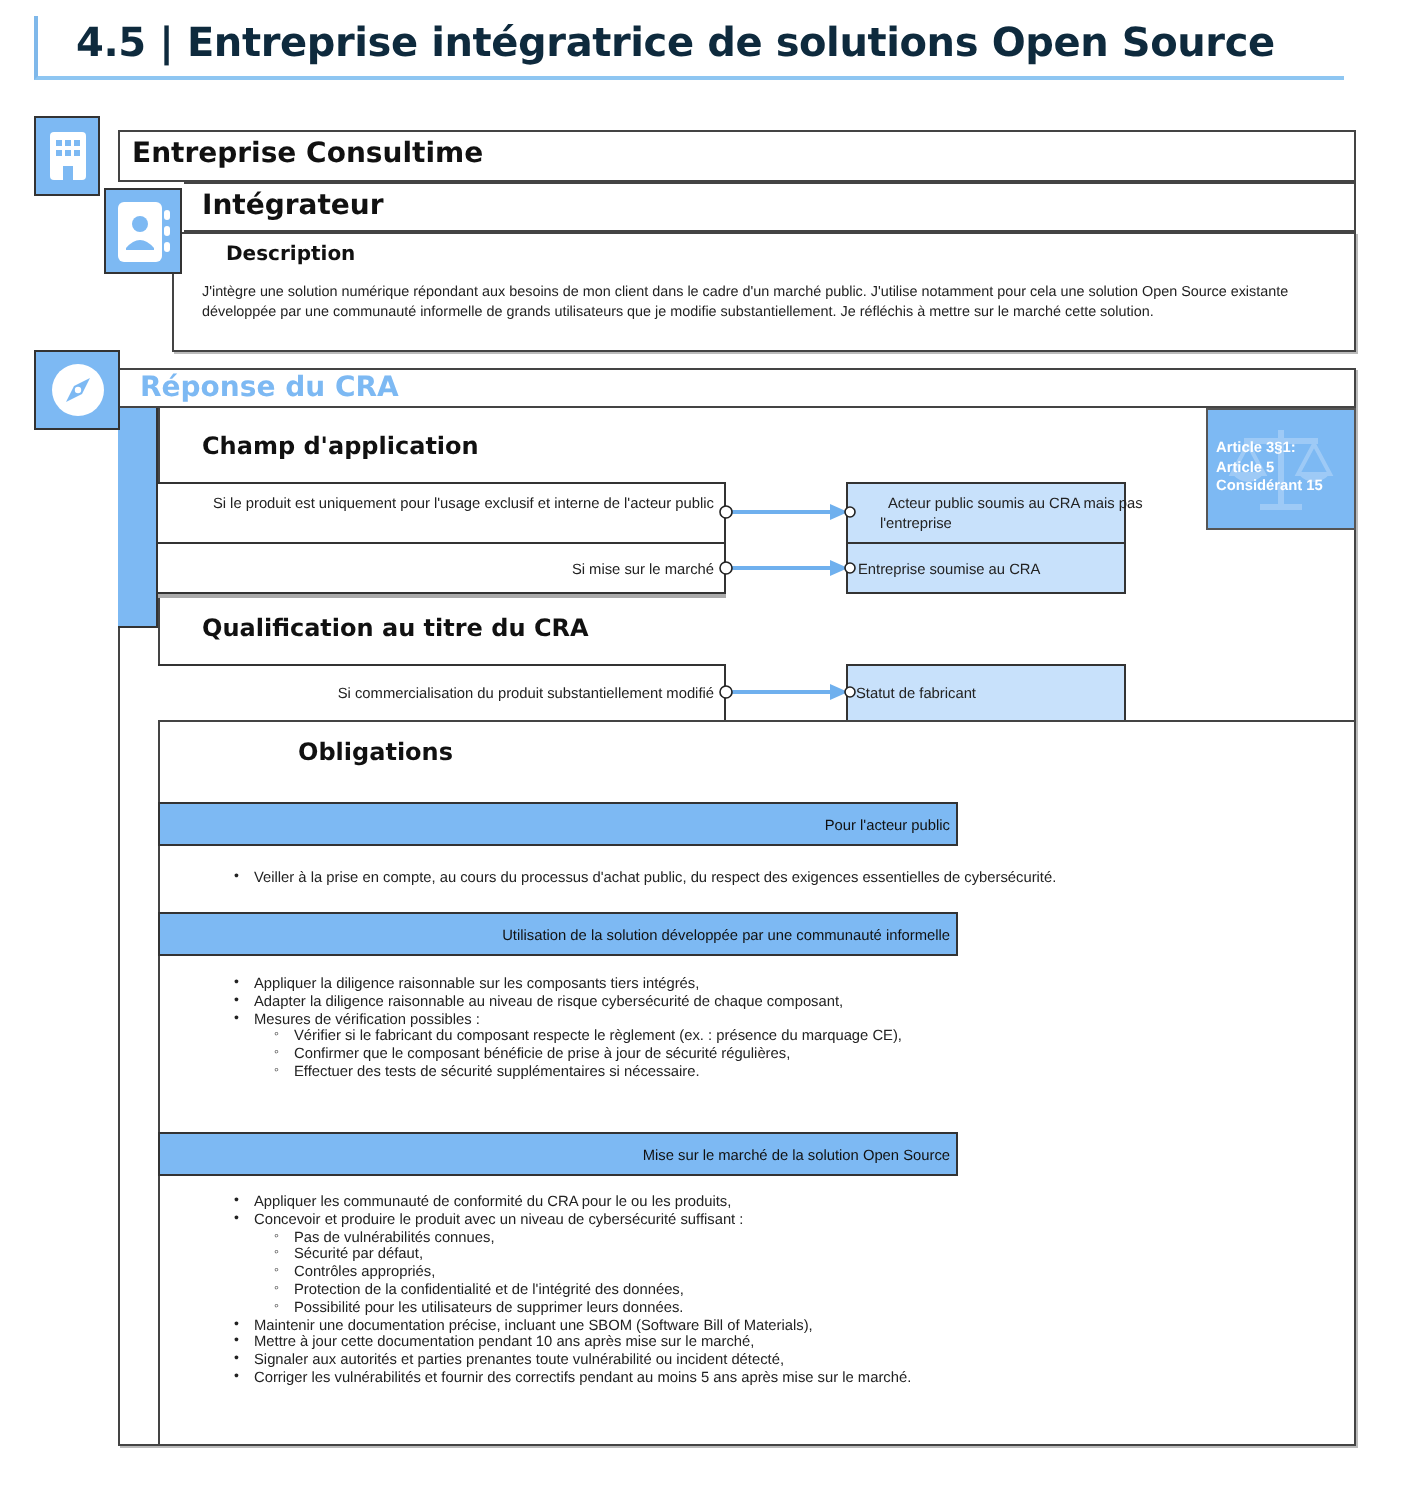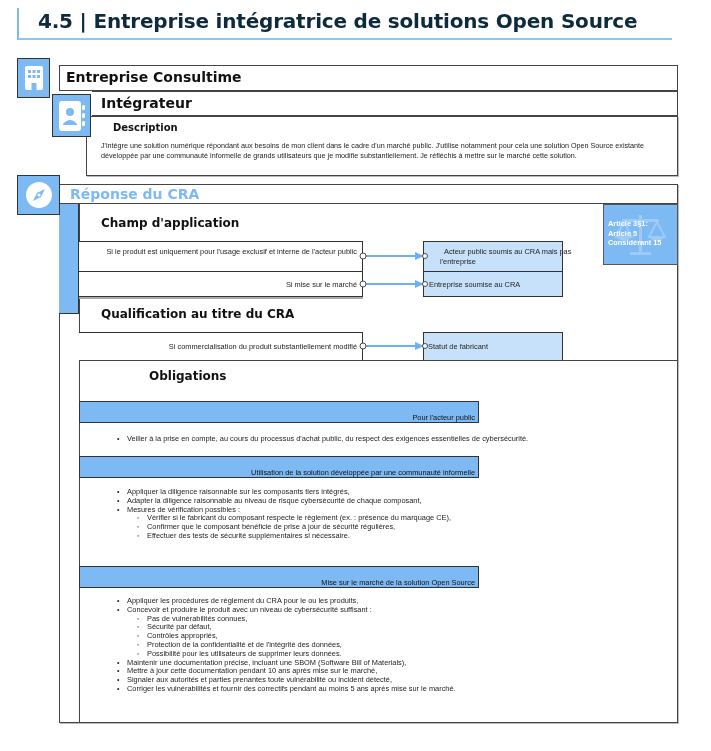--- a/index.html
+++ b/index.html
@@ -72,21 +72,21 @@
 
   .qual-label { left: 101px; top: 307px; font-size: 12px; }
   .row3 { left: 79px; top: 332px; width: 284px; height: 29px; }
   .row3-text { left: 90px; top: 342px; width: 267px; }
   .res3 { left: 423px; top: 332px; width: 140px; height: 29px; }
   .res3-text { left: 428px; top: 342px; }
   .qual-bottom { left: 79px; top: 360px; width: 599px; height: 1px; background: #444; }
 
   .oblig-label { left: 108px; top: 369px; font-size: 12px; margin-left: 41px; }
 
-  .band { background: #7db9f3; border: 1px solid #333; font-size: 7.4px; color: #111; text-align: right; padding-right: 3px; display: flex; align-items: flex-end; justify-content: flex-end; }
+  .band { background: #7db9f3; border: 1px solid #333; font-size: 7.4px; color: #111; text-align: right; padding-right: 3px; display: flex; align-items: center; justify-content: flex-end; }
   .band1 { left: 79px; top: 401px; width: 400px; height: 22px; }
   .band2 { left: 79px; top: 456px; width: 400px; height: 22px; }
   .band3 { left: 79px; top: 566px; width: 400px; height: 22px; }
 
   ul.list { font-size: 7.4px; color: #222; line-height: 8.8px; list-style: none; }
   ul.list li { position: relative; padding-left: 10px; }
   ul.list li::before { content: "\2022"; position: absolute; left: 0; top: 0; font-size: 7px; }
   ul.sub { list-style: none; padding-left: 20px; }
   ul.sub li { padding-left: 10px; }
   ul.sub li::before { content: "\25E6"; font-size: 7px; }
@@ -228,21 +228,21 @@
     <li>Vérifier si le fabricant du composant respecte le règlement (ex. : présence du marquage CE),</li>
     <li>Confirmer que le composant bénéficie de prise à jour de sécurité régulières,</li>
     <li>Effectuer des tests de sécurité supplémentaires si nécessaire.</li>
   </ul>
 </ul>
 
 <div class="abs band band3">
   <span>Mise sur le marché de la solution Open Source</span>
 </div>
 <ul class="abs list list3">
-  <li>Appliquer les procédures de règlement du CRA pour le ou les produits,</li>
+  <li>Appliquer les communauté de conformité du CRA pour le ou les produits,</li>
   <li>Concevoir et produire le produit avec un niveau de cybersécurité suffisant :</li>
   <ul class="sub">
     <li>Pas de vulnérabilités connues,</li>
     <li>Sécurité par défaut,</li>
     <li>Contrôles appropriés,</li>
     <li>Protection de la confidentialité et de l'intégrité des données,</li>
     <li>Possibilité pour les utilisateurs de supprimer leurs données.</li>
   </ul>
   <li>Maintenir une documentation précise, incluant une SBOM (Software Bill of Materials),</li>
   <li>Mettre à jour cette documentation pendant 10 ans après mise sur le marché,</li>

